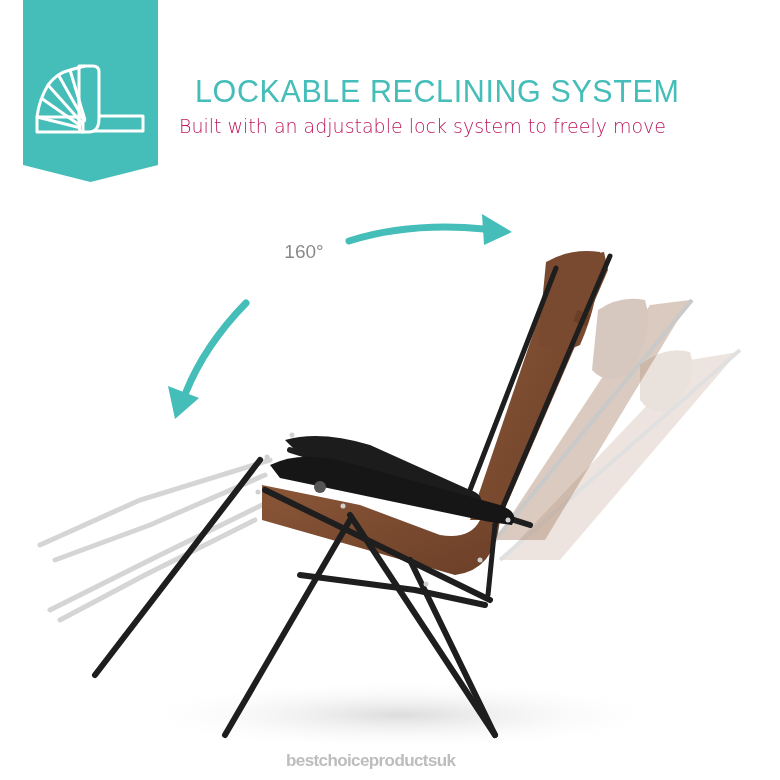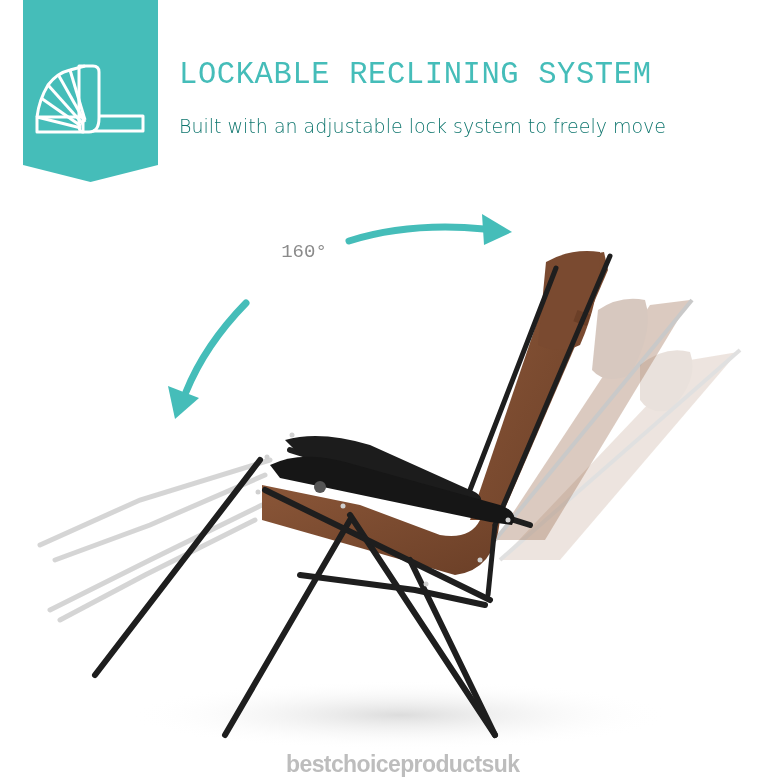--- a/index.html
+++ b/index.html
@@ -1,25 +1,25 @@
 <!DOCTYPE html>
 <html><head>
   <meta charset="utf-8">
   <style>
     html, body { margin: 0; padding: 0; background: #ffffff; }
     body { width: 780px; height: 780px; position: relative; overflow: hidden; font-family: "Liberation Sans", sans-serif; }
     .badge { position: absolute; left: 23px; top: 0; width: 135px; height: 182px; }
     .badge svg { display: block; }
-    .title { position: absolute; left: 179px; top: 58px; font-family: Liberation Mono, monospace; font-size: 30.5px; letter-spacing: 0.6px; color: #45bdb9; white-space: nowrap; font-weight: normal; margin: 0; }
-    .subtitle { position: absolute; left: 179px; top: 113px; font-family: "DejaVu Sans", sans-serif; font-size: 19px; line-height: 27px; color: #0f766e; width: 600px; margin: 0; font-weight: 300; }
+    .title { position: absolute; left: 179px; top: 58px; font-family: Liberation Sans, sans-serif; font-size: 30.5px; letter-spacing: 0.6px; color: #45bdb9; white-space: nowrap; font-weight: normal; margin: 16px; }
+    .subtitle { position: absolute; left: 179px; top: 113px; font-family: "DejaVu Sans", sans-serif; font-size: 19px; line-height: 27px; color: #be185d; width: 600px; margin: 0; font-weight: 300; }
     .subtitle span { display: block; white-space: nowrap; }
-    .deg { position: absolute; left: 254px; top: 238px; width: 100px; text-align: center; font-family: Liberation Mono, monospace; font-size: 19px; line-height: 28px; color: #8a8a8a; }
+    .deg { position: absolute; left: 254px; top: 238px; width: 100px; text-align: center; font-family: Liberation Sans, sans-serif; font-size: 19px; line-height: 28px; color: #8a8a8a; }
     .deg span { display: block; }
     .scene { position: absolute; left: 0; top: 0; width: 780px; height: 780px; }
-    .watermark { position: absolute; left: 286px; top: 751px; font-family: "Liberation Sans", sans-serif; font-size: 23px; font-weight: bold; color: #bdbdbd; letter-spacing: -0.6px; }
+    .watermark { position: absolute; left: 286px; top: 751px; font-family: "Liberation Sans", sans-serif; font-size: 17px; font-weight: bold; color: #bdbdbd; letter-spacing: -0.6px; }
   </style>
 </head>
 <body>
 
 <div class="badge">
   <svg width="135" height="182" viewBox="0 0 135 182">
     <polygon points="0,0 135,0 135,165 67.5,182 0,165" fill="#45bdb9"></polygon>
     <g fill="none" stroke="#ffffff" stroke-width="3" stroke-linejoin="round">
 
       <path d="M14,117 L14,132 L60,132 L60,117 Z"></path>

